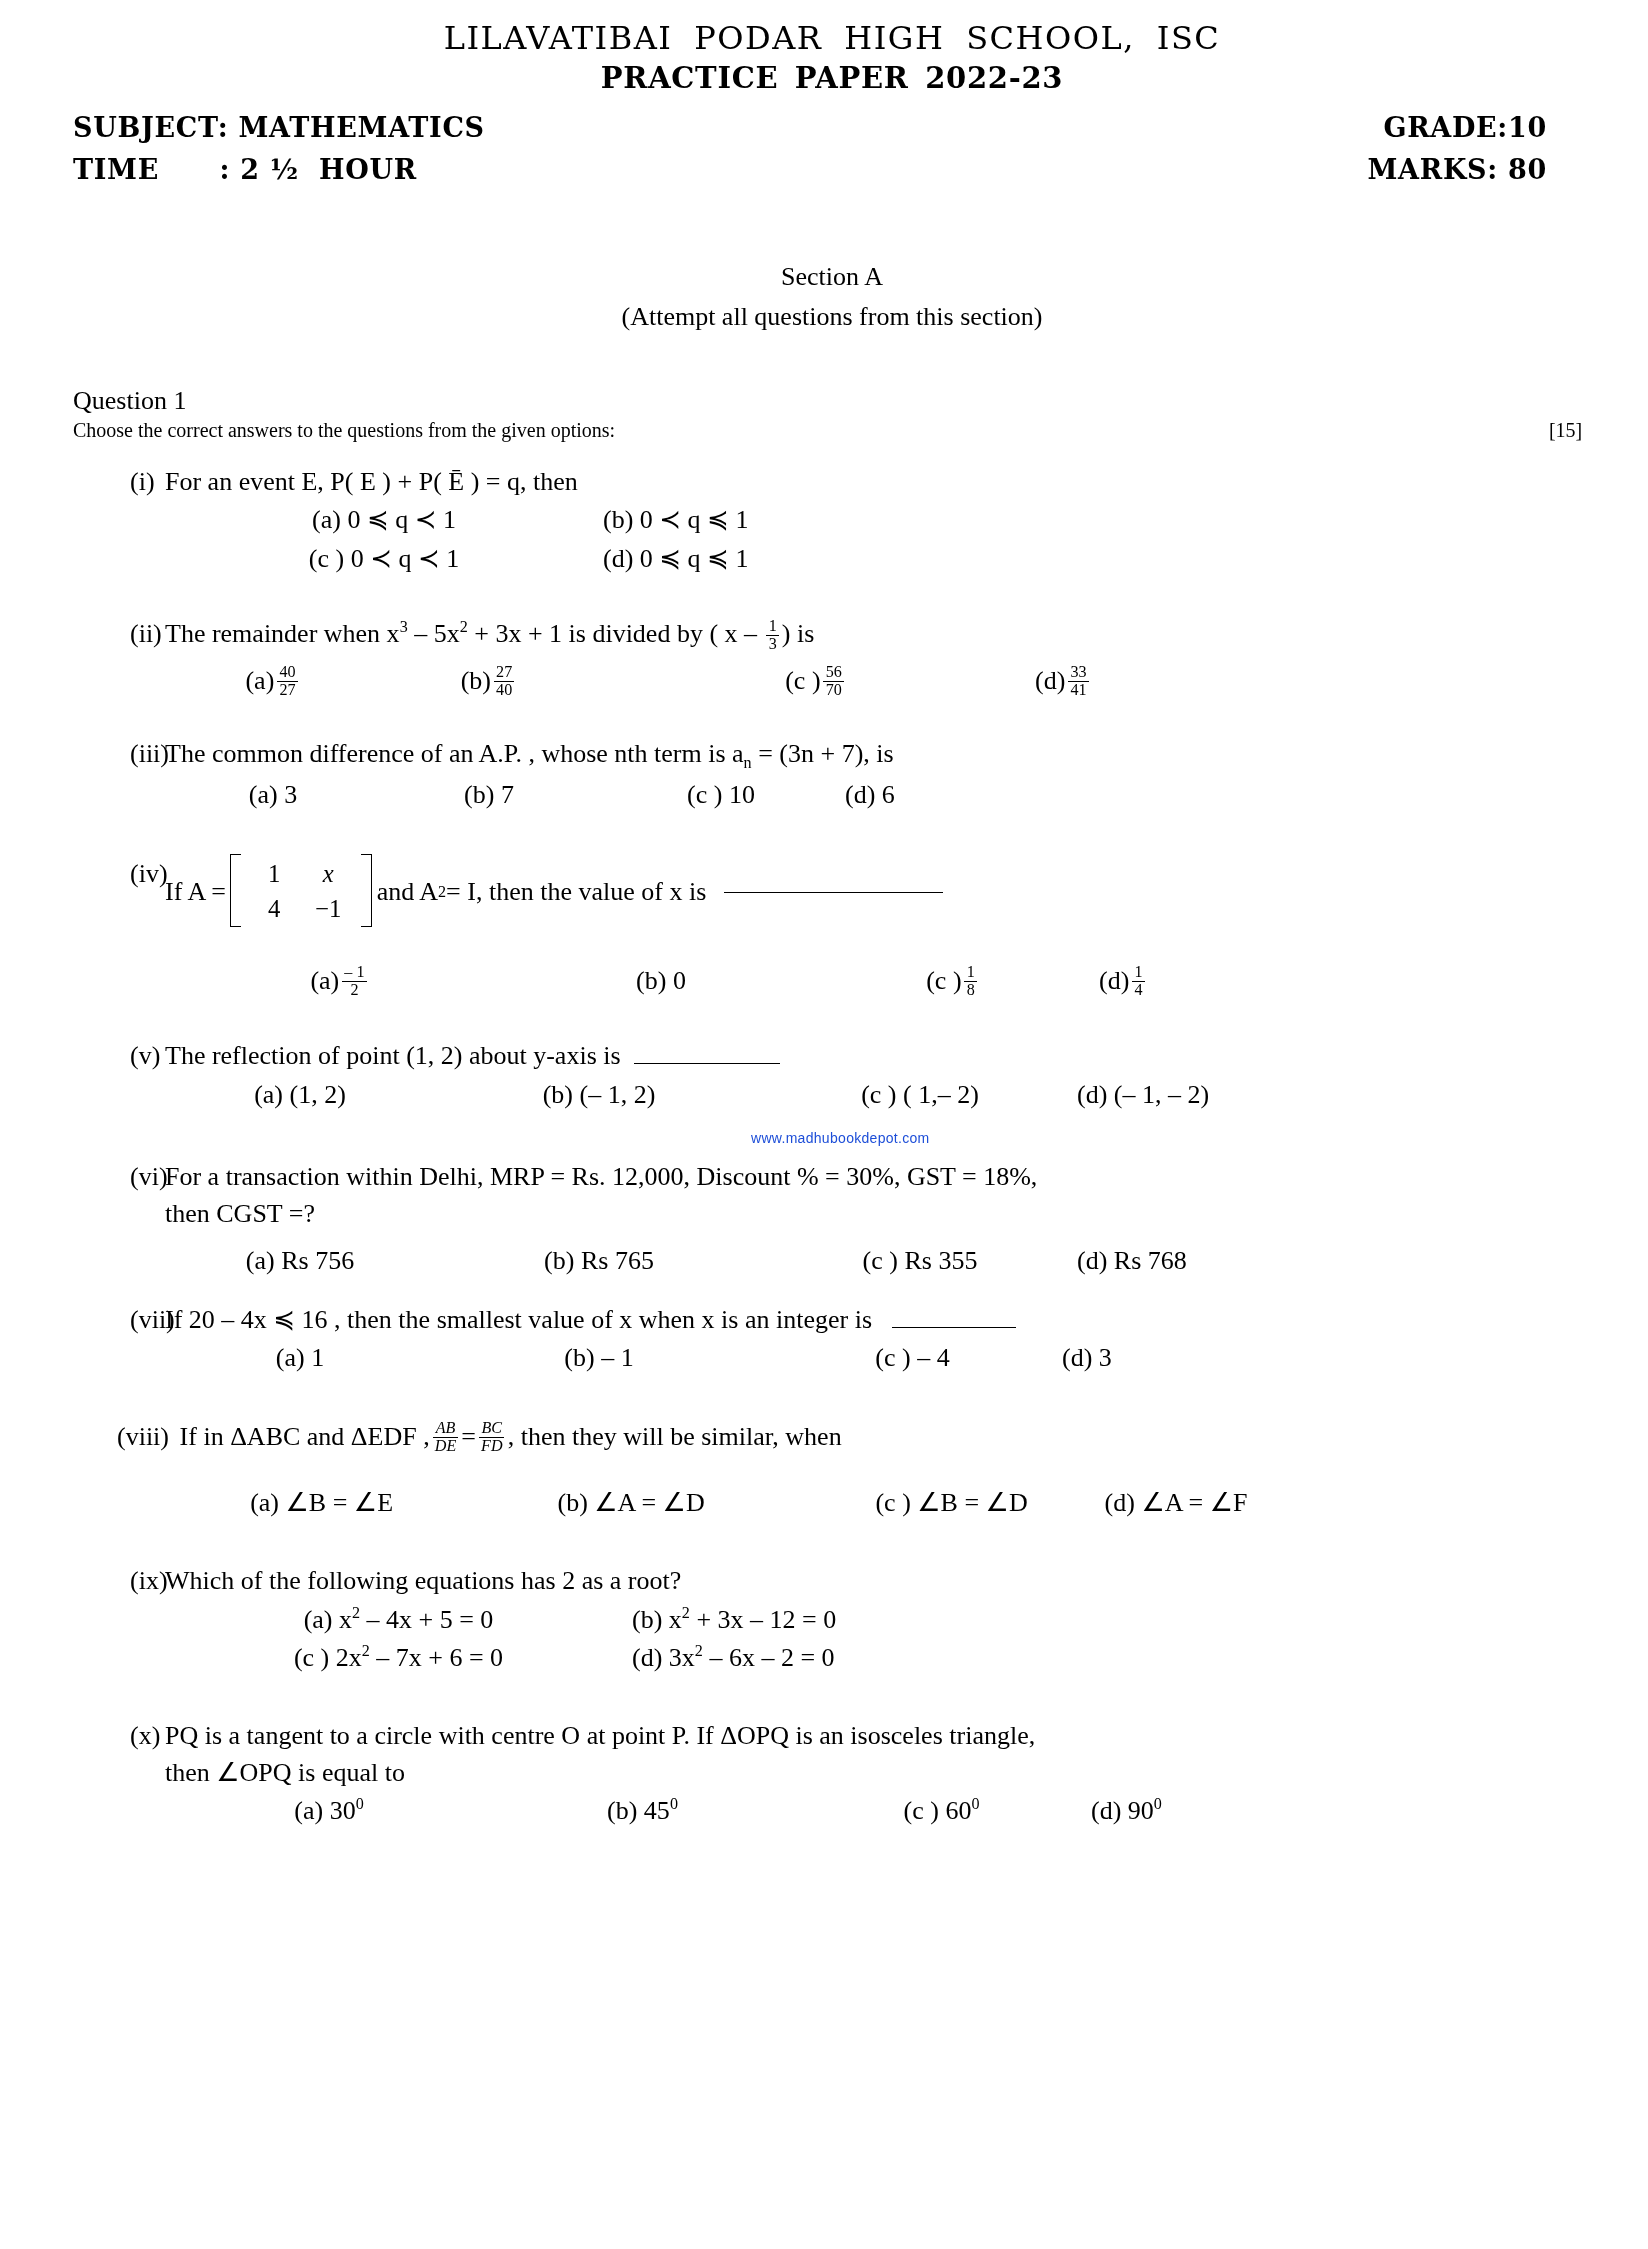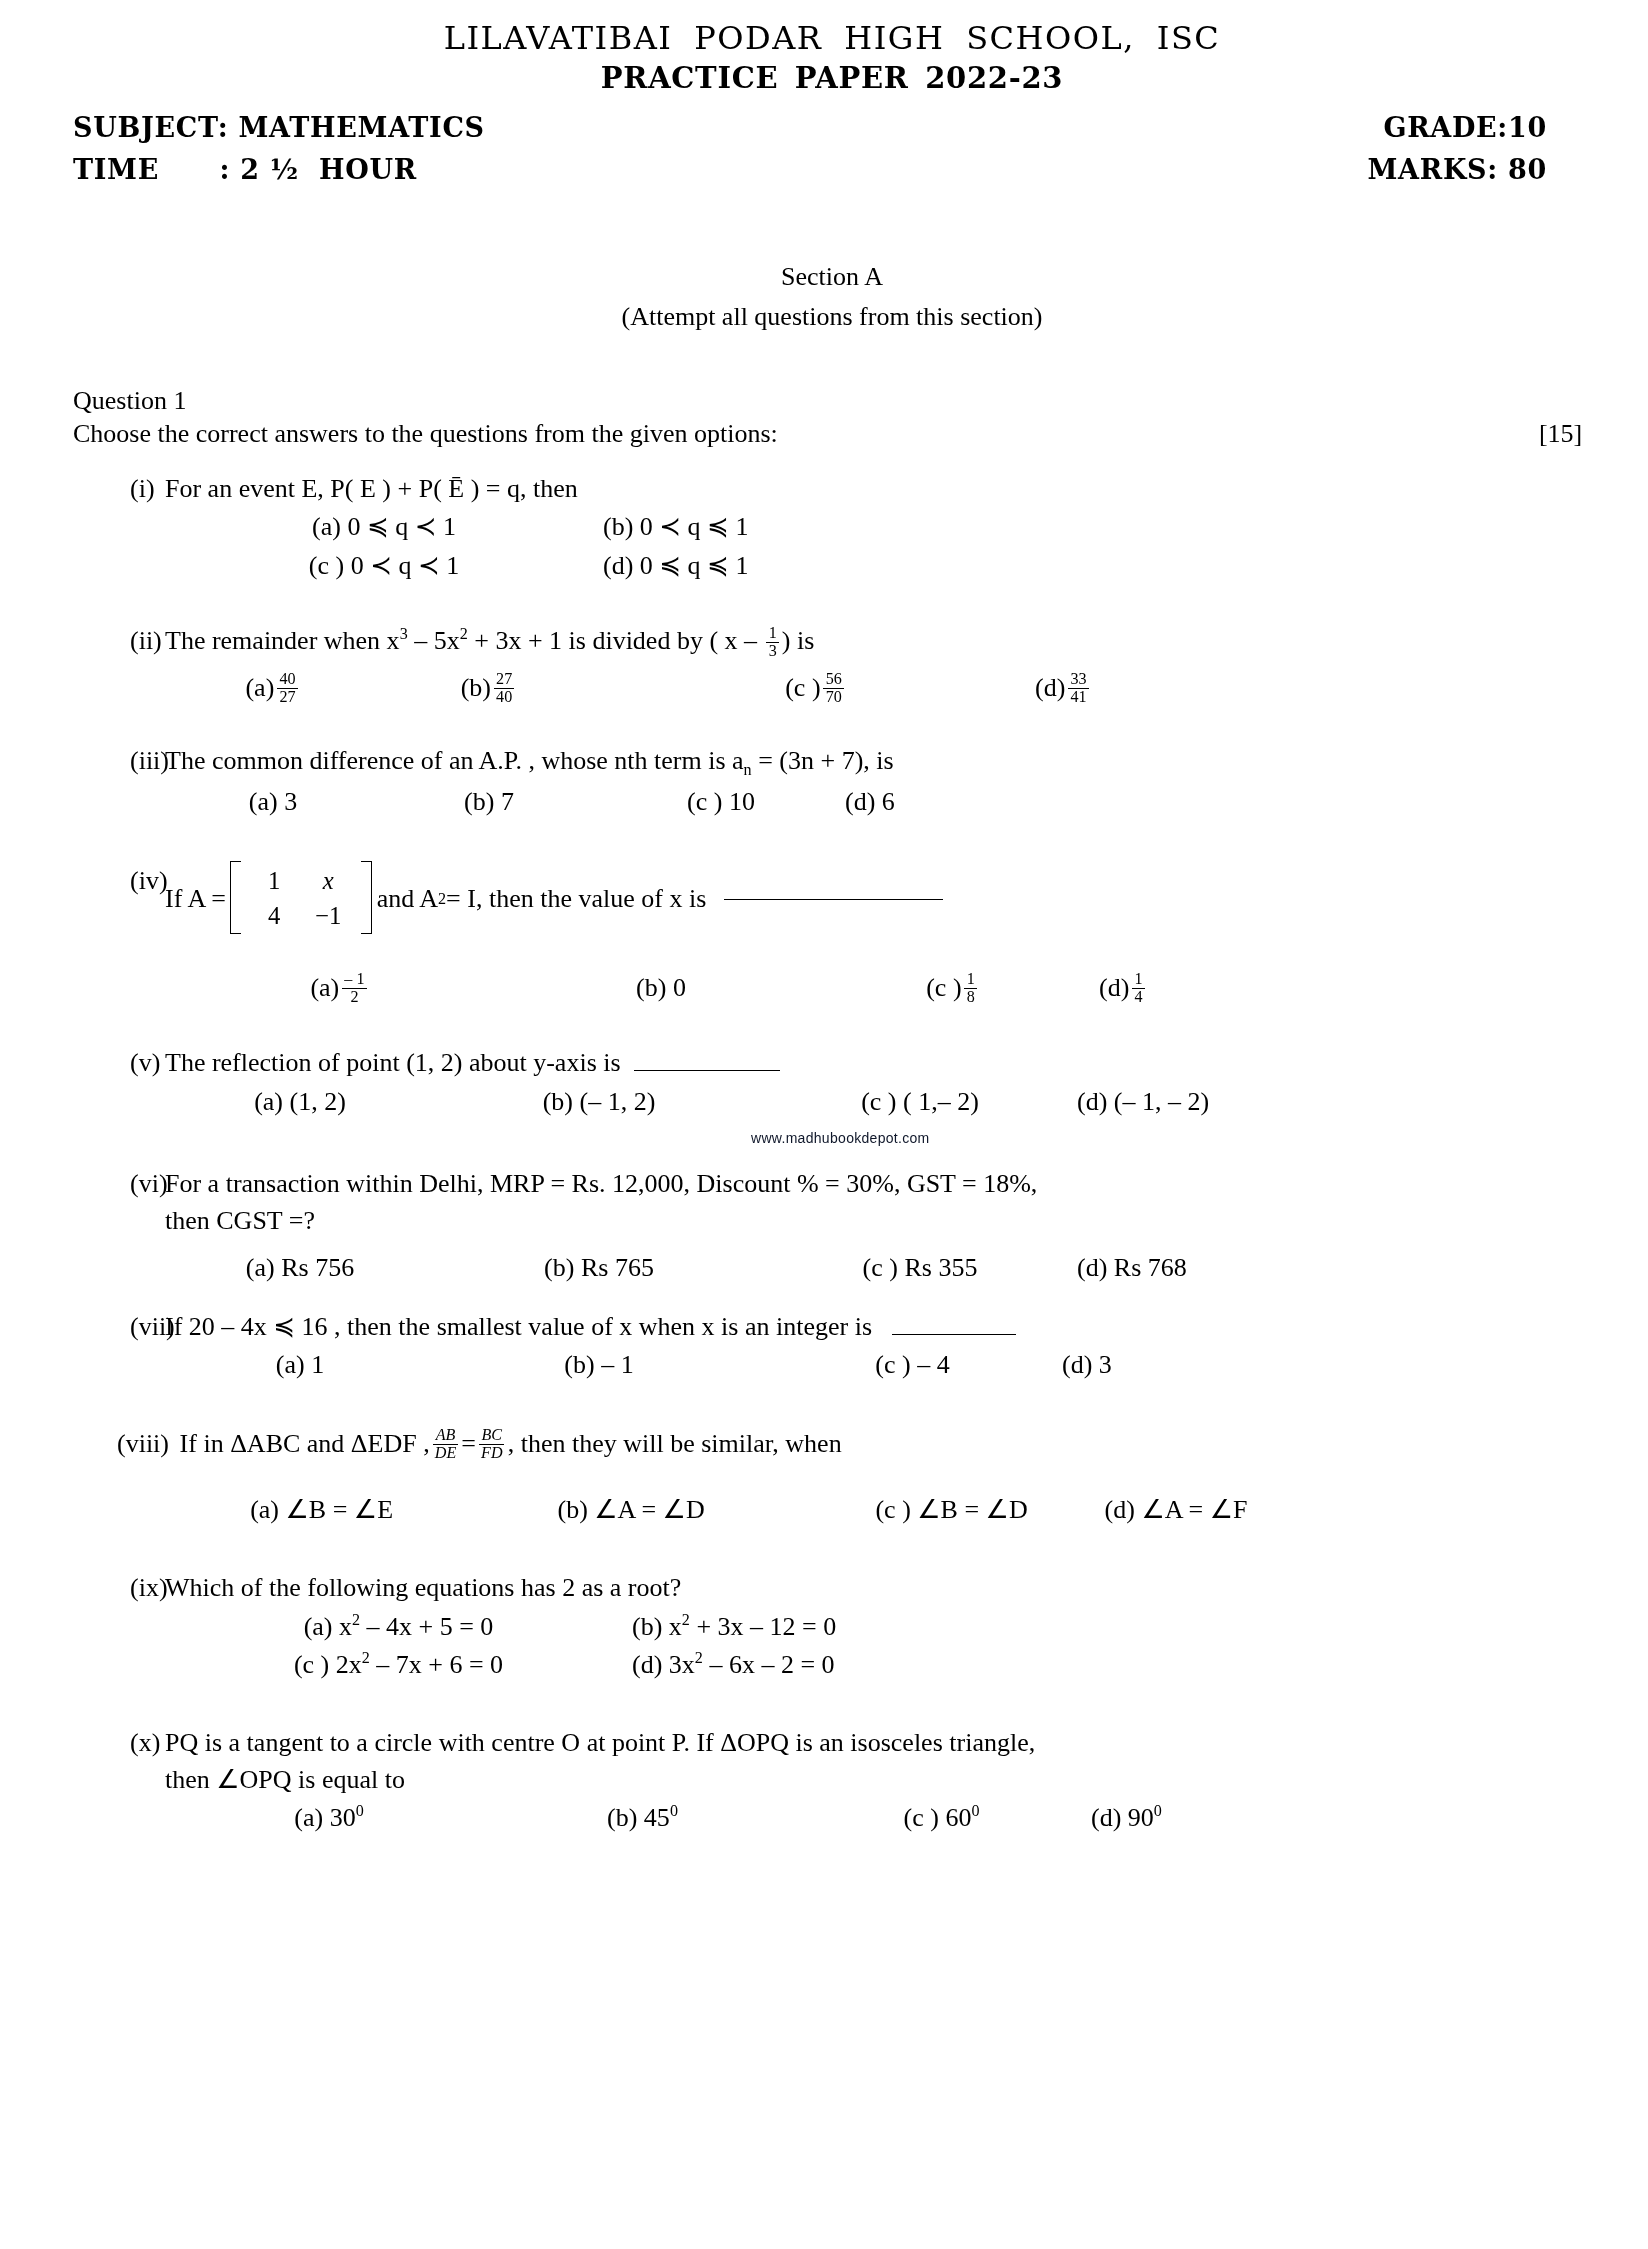--- a/index.html
+++ b/index.html
@@ -58,21 +58,21 @@
     line-height:1.45;
   }
   .section-sub { margin-top:2.9px; }
 
   
   .q-head { margin-top:50px; font-size:26px; }
   .q-prompt-row {
     display:flex;
     justify-content:space-between;
     align-items:baseline;
-    font-size:26px;
+    font-size:20px;
     margin-top:2.9px;
   }
   .marks { padding-right:8.8px; }
 
   .item {
     display:flex;
     align-items:flex-start;
     margin-top:22px;
     font-size:26px;
     line-height:1.42;
@@ -128,21 +128,21 @@
   .mcell.it { font-family:"Liberation Serif", serif; font-style:italic; }
 
   .blank-line { display:inline-block; border-bottom:1.5px solid #000; }
 
   .watermark {
     position:absolute;
     left:751px;
     top:1130px;
     font-family:"Liberation Sans", sans-serif;
     font-size:14px;
-    color:#0f172a;
+    color:#1d4ed8;
     letter-spacing:0.3px;
     white-space:nowrap;
   }
 </style>
 </head>
 <body>
 
 <div class="page">
 
   <div class="school-title">LILAVATIBAI  PODAR  HIGH  SCHOOL, ISC</div>

